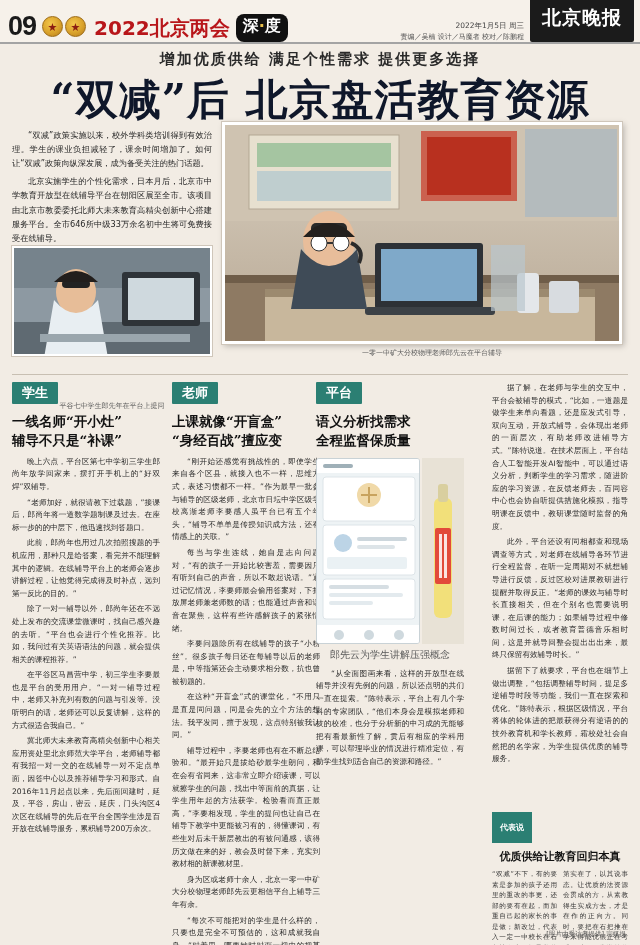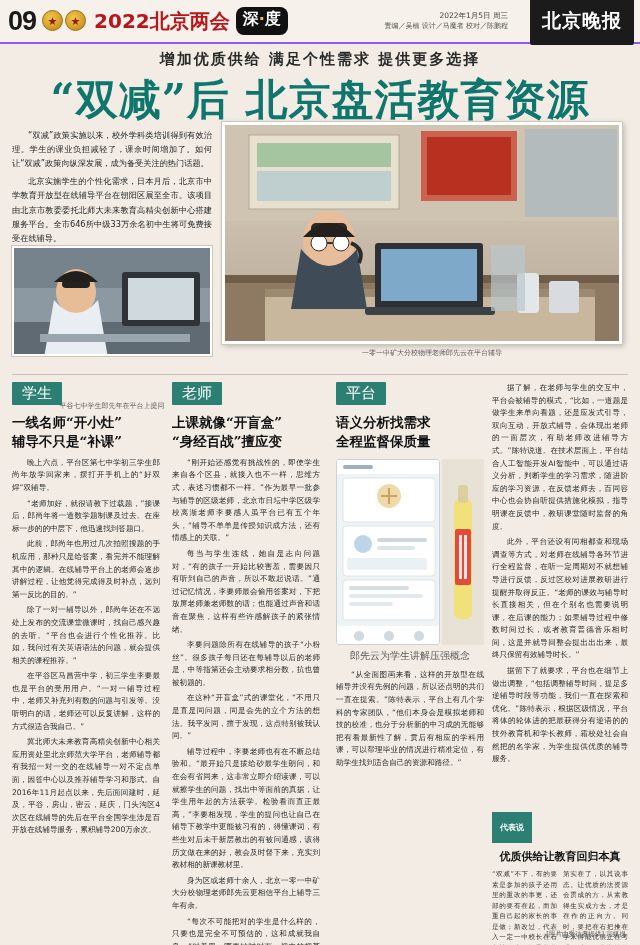--- a/index.html
+++ b/index.html
@@ -8,22 +8,22 @@
     width:640px; height:945px;
     background:#efe9e1;
     font-family:"DejaVu Sans", sans-serif;
     overflow:hidden;
   }
   .page { position:relative; width:640px; height:945px; background:#f2ece4; }
 
   
   .masthead {
     position:absolute; left:0; top:0; width:640px; height:44px;
-    background:#f6f1ea; border-bottom:2px solid #8b5cf6;
-    display:flex; align-items:center;
+    background:#f6f1ea; border-bottom:2px solid #a3a3a3;
+    display:flex; align-items:flex-end;
   }
   .folio {
     font-size:27px; font-weight:bold; color:#1a1a1a;
     margin-left:8px; letter-spacing:-1px; font-family:"Liberation Sans", sans-serif;
   }
   .emblem { width:46px; height:30px; margin-left:6px; position:relative; }
   .emblem .star {
     position:absolute; top:4px; width:21px; height:21px; border-radius:50%;
     background:radial-gradient(circle at 40% 35%, #f3c64b 0%, #d9a22b 55%, #b3791a 100%);
     border:1px solid #9c6a14;
@@ -38,38 +38,38 @@
     font-size:20px; font-weight:bold; color:#b8161a; margin-left:6px;
     font-family:"DejaVu Sans", sans-serif; letter-spacing:0px;
   }
   .mh-badge {
     margin-left:6px; background:#111; color:#fff; font-size:16px; font-weight:bold;
     padding:2px 7px 5px 7px; border-radius:8px;
   }
   .mh-badge .dot { color:#e8c04a; }
   .mh-date {
     margin-left:auto; font-size:7.5px; color:#444; text-align:right; line-height:1.5;
-    padding-right:22px;
+    padding-right:6px;
   }
   .mh-credits { font-size:7px; color:#555; }
   .mh-logo {
     width:104px; height:48px; margin-right:6px; background:#1b1b1b; color:#fff;
     display:flex; align-items:center; justify-content:center;
     font-size:19px; font-weight:bold; letter-spacing:1px; border-radius:2px;
     font-family:"DejaVu Serif", serif;
   }
 
   
   .kicker {
     position:absolute; top:50px; left:0; width:640px; text-align:center;
     font-size:15px; color:#2a2a2a; letter-spacing:2px; font-weight:bold;
   }
   .headline {
     position:absolute; top:72px; left:0; width:640px; text-align:center;
-    font-size:42px; font-weight:bold; color:#0f766e; letter-spacing:1px;
+    font-size:42px; font-weight:bold; color:#0f172a; letter-spacing:1px;
     font-family:"DejaVu Serif", serif;
   }
 
   
   .lead {
     position:absolute; left:12px; top:128px; width:200px;
     font-size:8.2px; line-height:1.72; color:#262626; text-align:justify;
     text-indent:16px;
   }
   .lead p { margin:0 0 4px 0; }
@@ -89,25 +89,25 @@
   .cap.left { left:12px; top:358px;margin-top:43px; }
   .cap.right { left:322px; top:348px; width:220px; }
 
   
   .band {
     position:absolute; top:374px; left:12px; width:616px; height:1px; background:#c8bfb2;
   }
   .col { position:absolute; top:382px; }
   .col.c1 { left:12px; width:148px; }
   .col.c2 { left:172px; width:148px; }
-  .col.c3 { left:336px; width:148px; }
+  .col.c3 { left:316px; width:148px; }
   .col.c4 { left:492px; width:136px; }
 
   .tag {
-    display:inline-block; background:#2b7f73; color:#fff; font-size:15px; font-weight:normal;
+    display:inline-block; background:#2b7f73; color:#fff; font-size:13px; font-weight:bold;
     padding:2px 10px; border-radius:1px;
   }
   .sub-hd {
     font-size:13.5px; font-weight:bold; color:#111; line-height:1.4; margin-top:8px;
     font-family:"DejaVu Serif", serif;
   }
   .body-txt {
     font-size:7.6px; line-height:1.66; color:#2a2a2a; text-align:justify; text-indent:15px;
     margin-top:6px;
   }

